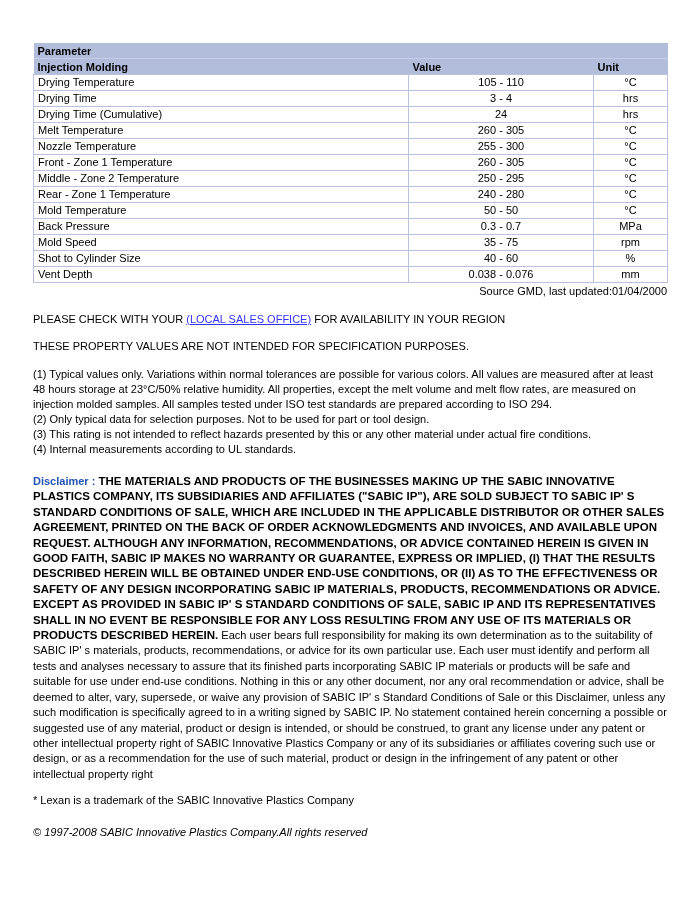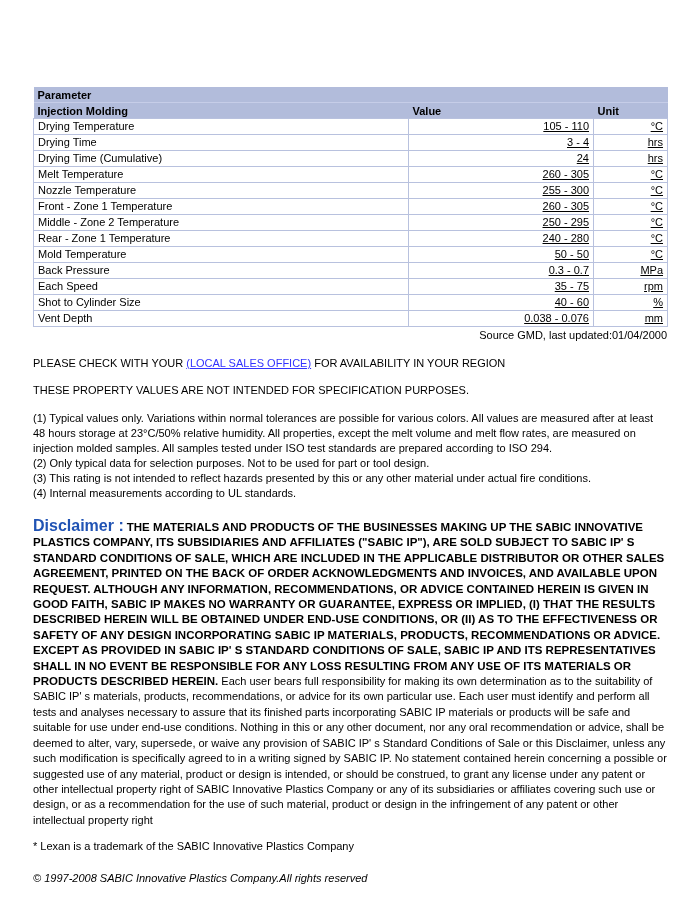--- a/index.html
+++ b/index.html
@@ -3,21 +3,21 @@
 <meta charset="utf-8">
 <style>
   * { margin: 0; padding: 0; box-sizing: border-box; }
   html, body {
     width: 700px; height: 905px;
     background: #ffffff;
     font-family: "Liberation Sans", "DejaVu Sans", sans-serif;
     color: #000000;
     overflow: hidden;
   }
-  .page { padding: 43px 33px 0 33px; width: 599px; margin-top: 44px; }
+  .page { padding: 43px 33px 0 33px; width: 599px; }
 
   
   table.param-table {
     width: 634px;
     border-collapse: collapse;
     table-layout: fixed;
     font-size: 11px;
   }
   .col-param { width: 375px; }
   .col-value { width: 185px; }
@@ -32,21 +32,21 @@
   tr.hrow2 td.col-value, tr.hrow2 td.col-unit { }
   tbody td {
     border: 1px solid #b8c1de;
     background: #ffffff;
     padding: 1px 4px;
     line-height: 13px;
     height: 16px;
     white-space: nowrap;
     overflow: hidden;
   }
-  tbody td.c-value, tbody td.c-unit { text-align: right; text-decoration: underline; }
+  tbody td.c-value, tbody td.c-unit { text-align: center; }
 
   .source {
     width: 634px;
     text-align: right;
     font-size: 11px;
     line-height: 13px;
     margin-top: 2px;
   }
 
   
@@ -58,21 +58,21 @@
   .footnotes { margin-top: 14px; font-size: 11px; line-height: 15px; width: 635px; }
 
   
   .disclaimer {
     margin-top: 17px;
     width: 635px;
     font-size: 11px;
     line-height: 15.4px;
     text-align: left;
   }
-  .disc-label  { color: #2053b4; font-weight: bold; font-size: 16px; }
+  .disc-label  { color: #2053b4; font-weight: bold; font-size: 11px; }
   .disc-bold   { font-weight: bold; font-size: 11.5px; }
   .disc-normal { font-weight: normal; font-size: 11px; }
 
   
   .trademark { margin-top: 12px; font-size: 11px; line-height: 13px; }
   .copyright { margin-top: 19px; font-size: 11px; line-height: 13px; font-style: italic; }
 </style>
 </head>
 <body>
 
@@ -139,21 +139,21 @@
           <td class="c-param">Mold Temperature</td>
           <td class="c-value">50 - 50</td>
           <td class="c-unit">°C</td>
         </tr>
         <tr>
           <td class="c-param">Back Pressure</td>
           <td class="c-value">0.3 - 0.7</td>
           <td class="c-unit">MPa</td>
         </tr>
         <tr>
-          <td class="c-param">Each Speed</td>
+          <td class="c-param">Mold Speed</td>
           <td class="c-value">35 - 75</td>
           <td class="c-unit">rpm</td>
         </tr>
         <tr>
           <td class="c-param">Shot to Cylinder Size</td>
           <td class="c-value">40 - 60</td>
           <td class="c-unit">%</td>
         </tr>
         <tr>
           <td class="c-param">Vent Depth</td>

